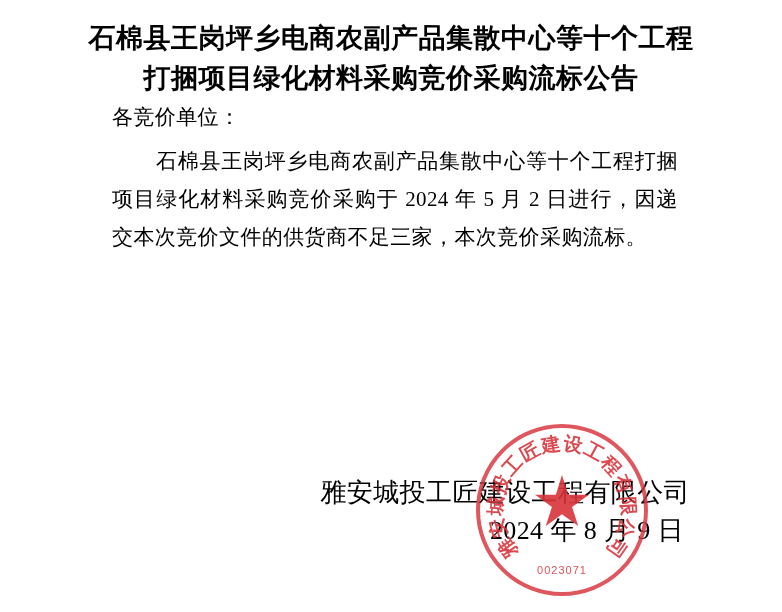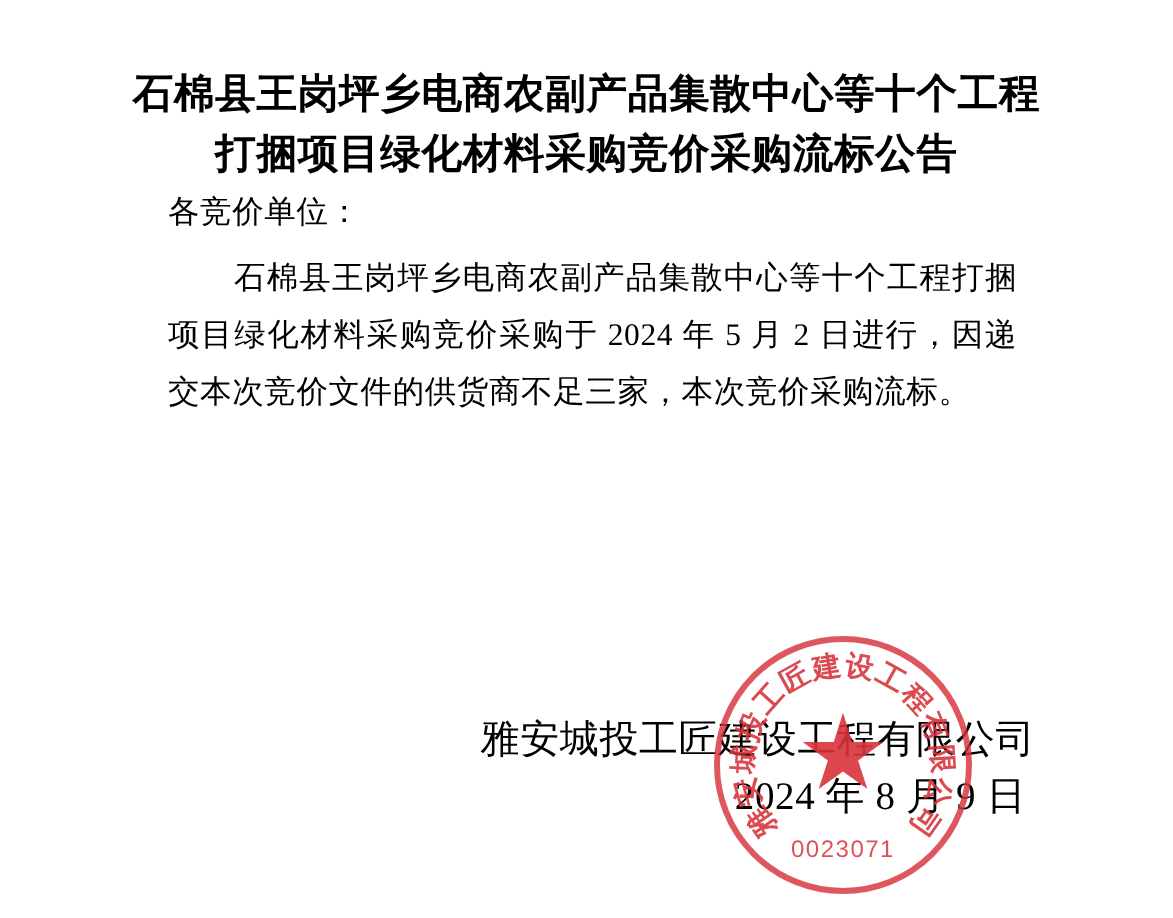--- a/index.html
+++ b/index.html
@@ -12,21 +12,21 @@
     background: #ffffff;
     font-family: "Liberation Serif", serif;
     color: #000000;
     overflow: hidden;
   }
   .page {
     position: relative;
     width: 782px;
     height: 612px;
     box-sizing: border-box;
-    padding: 36px 58px 0 58px;
+    padding: 12px 58px 0 58px;
   }
   .doc-title {
     text-align: center;
     font-family: "Liberation Serif", serif;
     font-weight: bold;
     font-size: 27px;
     line-height: 40px;
     letter-spacing: 0.5px;
     margin: 0 auto;
     width: 620px;
@@ -113,21 +113,21 @@
     opacity: 0.88;
     font-family: "Liberation Serif", serif;
     transform-origin: 0 0;
   }
   .seal-bottom {
     position: absolute;
     left: 0;
     bottom: 20px;
     width: 172px;
     text-align: center;
-    font-size: 16px;
+    font-size: 11px;
     color: #d8323a;
     opacity: 0.85;
     letter-spacing: 1px;
     font-family: "Liberation Sans", sans-serif;
   }
 </style>
 </head>
 <body>
 
 <div class="page">

